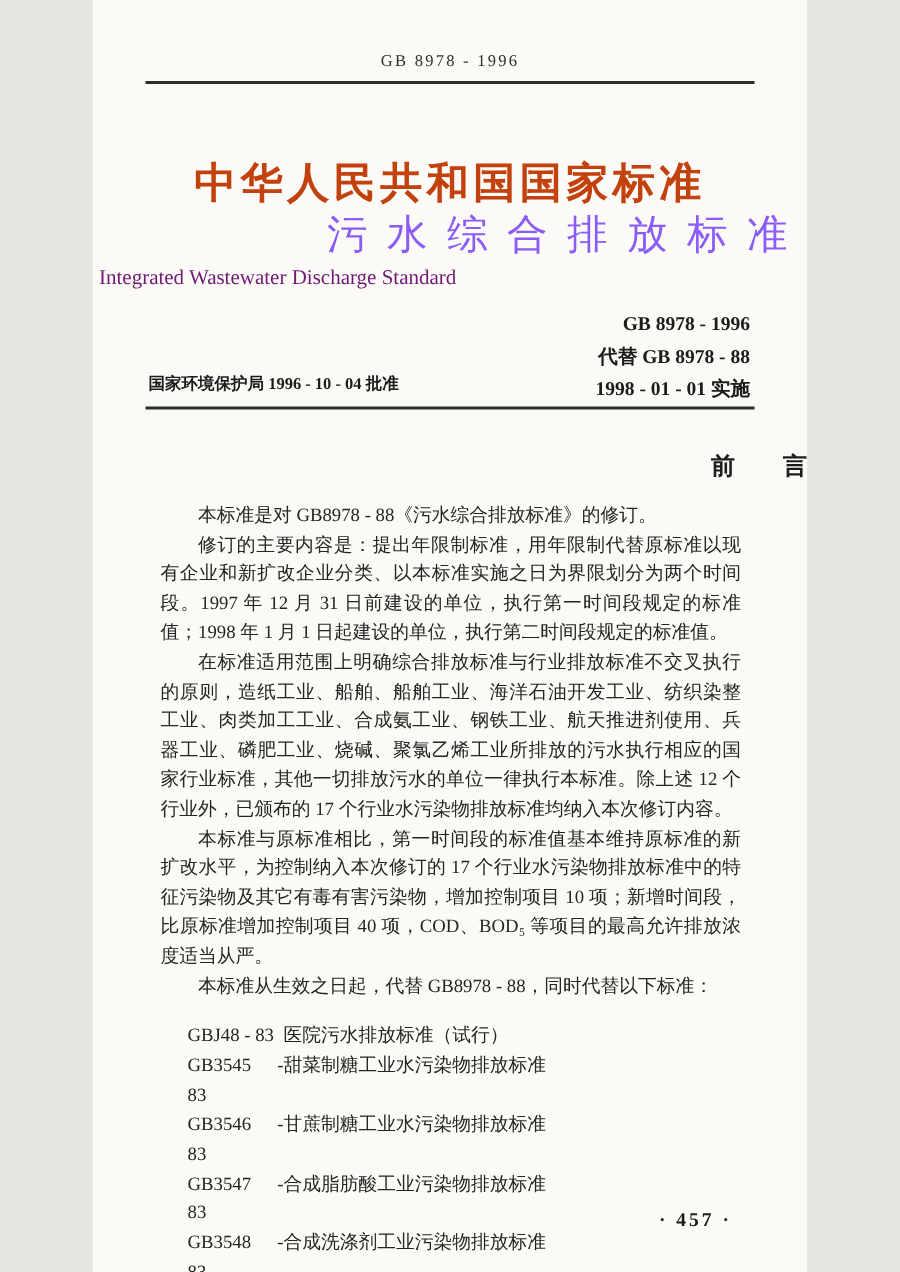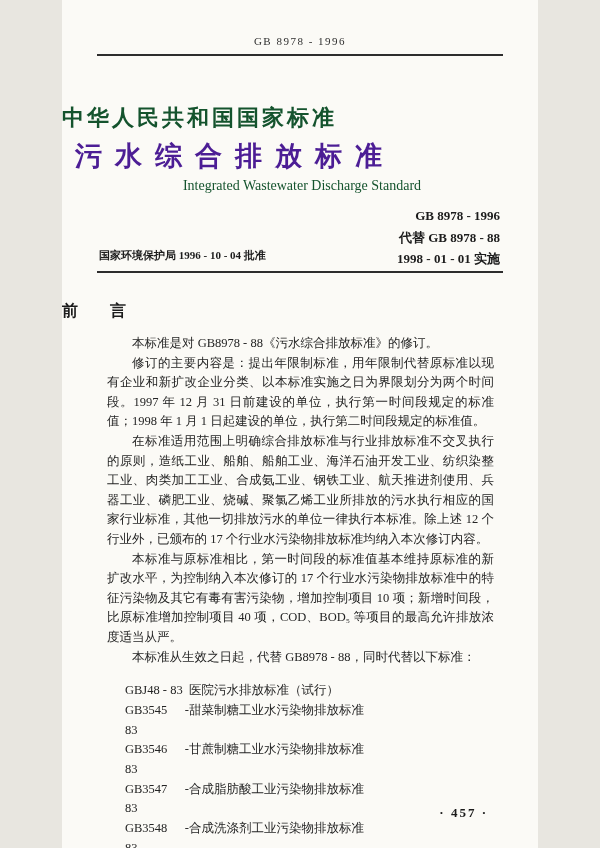--- a/index.html
+++ b/index.html
@@ -14,42 +14,42 @@
   }
   .running-head {
     position:absolute; top:35px; left:0; right:0;
     text-align:center; font-size:11px; letter-spacing:1.5px; color:#2e2e2e;
   }
   .rule { position:absolute; left:35px; right:35px; height:2px; background:#2d2d2d; }
   .rule-top { top:54px; }
   .rule-mid { top:271px; }
   .t-org {
     position:absolute; top:103px; left:0; right:0;
-    text-align:left; font-size:22px; font-weight:bold; letter-spacing:3px; color:#14532d;
+    text-align:center; font-size:28px; font-weight:bold; letter-spacing:3px; color:#c2410c;
   }
   .t-main {
     position:absolute; top:138px; left:0; right:0;
-    text-align:left; font-size:27px; font-weight:bold;
-    letter-spacing:13px; text-indent:13px; color:#4c1d95;
+    text-align:right; font-size:27px; font-weight:normal;
+    letter-spacing:13px; text-indent:13px; color:#8b5cf6;
   }
   .t-en {
     position:absolute; top:178px; left:4px; right:0;
-    text-align:center; font-size:14px; color:#14532d;
+    font-size:14px; color:#701a75;
   }
   .issue-block {
     position:absolute; top:205px; right:38px;
     text-align:right; font-size:13px; font-weight:bold; line-height:21.5px; color:#1c1c1c;
   }
   .approval {
     position:absolute; top:248px; left:37px;
     font-size:11px; font-weight:bold; color:#1c1c1c;
   }
   .foreword-heading {
     position:absolute; top:301px; left:0; right:0;
-    text-align:left; font-size:16px; font-weight:bold; color:#1c1c1c;
+    text-align:right; font-size:16px; font-weight:bold; color:#1c1c1c;
   }
   .body-text {
     position:absolute; top:334px; left:45px; right:44px;
     font-size:12.5px; line-height:19.6px; text-align:justify; color:#242424;
   }
   .body-text p { margin:0; text-indent:2em; }
   .std-list { margin-top:14px; margin-left:18px; }
   .std-row { display:flex; line-height:19.7px; }
   .std-code { width:64px; flex:0 0 64px; }
   .std-title { flex:1; }

